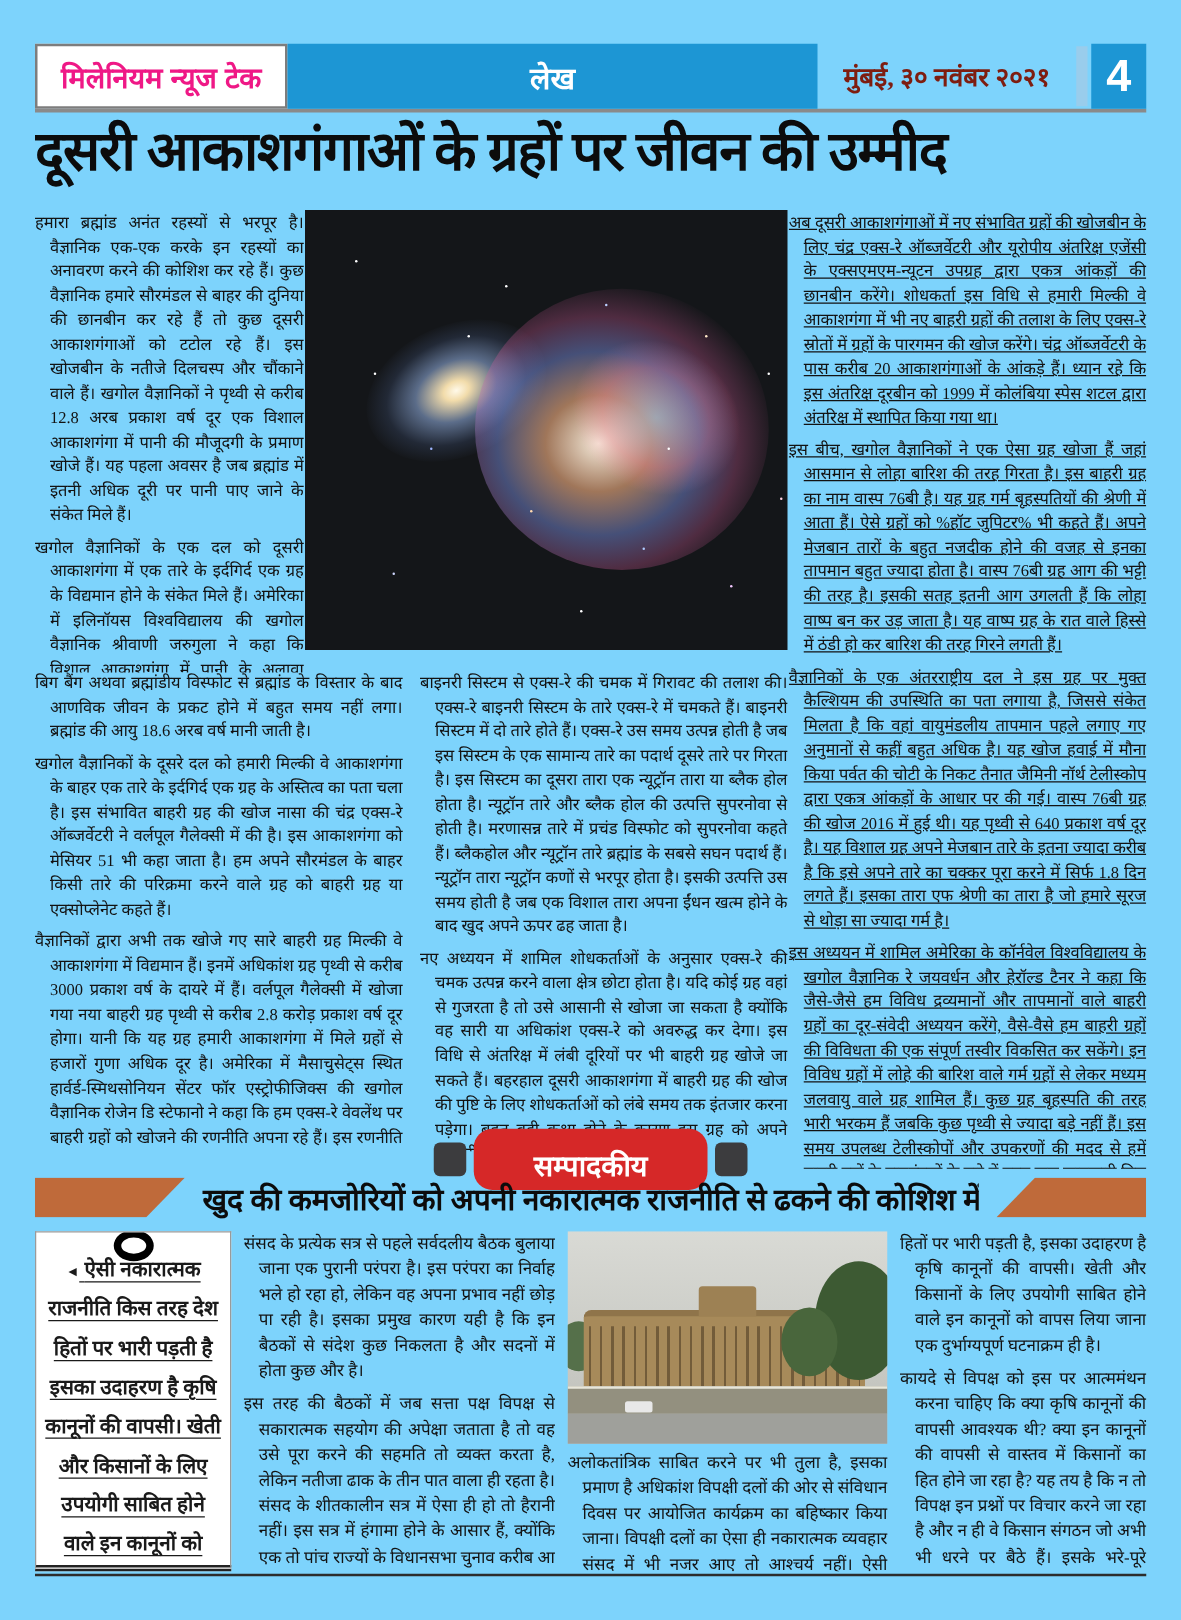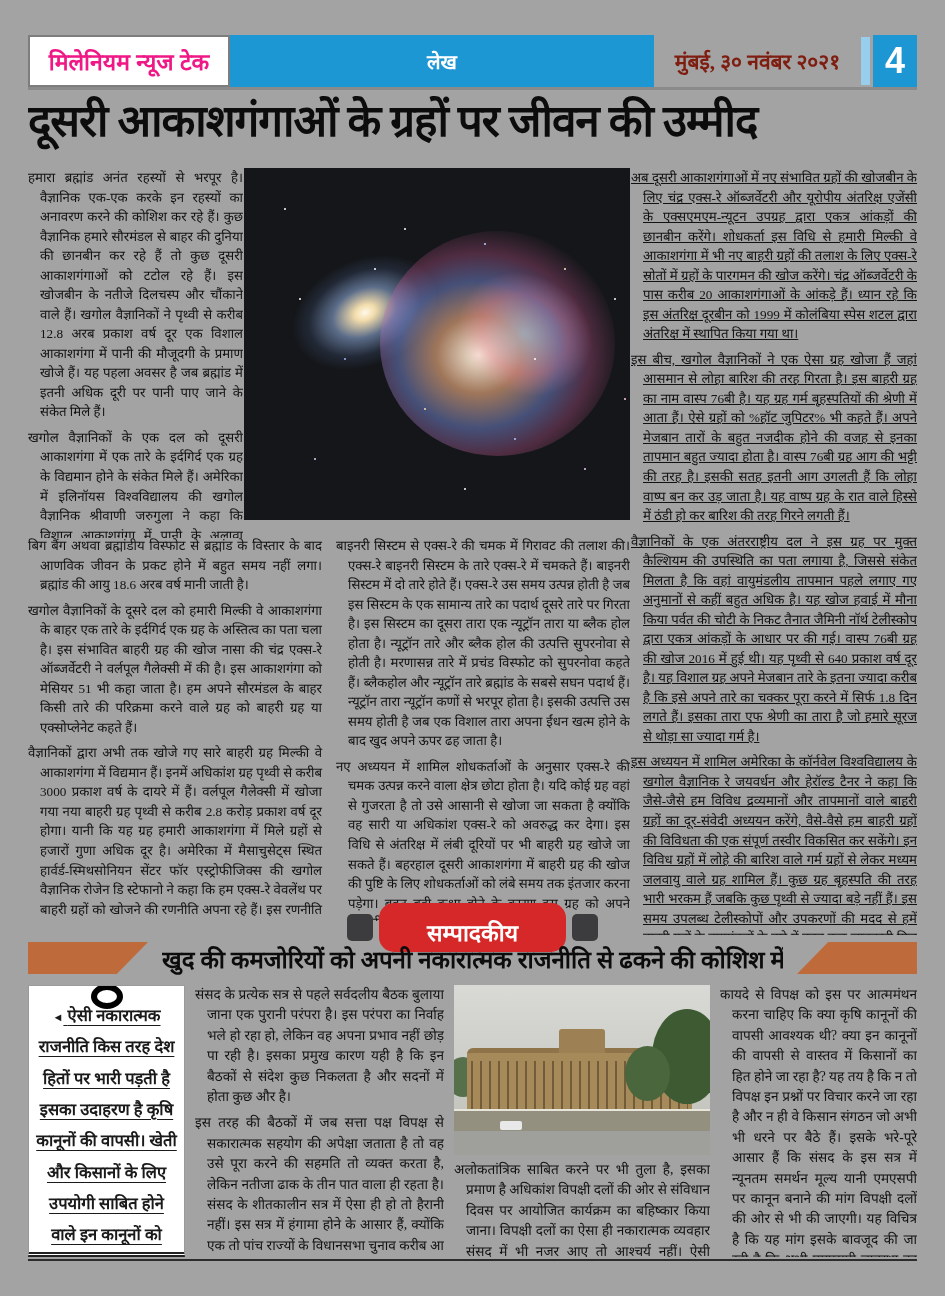--- a/index.html
+++ b/index.html
@@ -1,29 +1,29 @@
 <!DOCTYPE html>
 <html lang="hi"><head>
 <meta charset="utf-8">
 <style>
   html,body{margin:0;padding:0;background:#e9e9e9;}
   .page{
     position:relative;width:945px;height:1296px;margin:0 auto;
-    background:#a3a3a3;color:#121212;overflow:hidden;
+    background:#7dd3fc;color:#121212;overflow:hidden;
     font-family:"Liberation Serif","DejaVu Serif",serif;
   }
   
   .header{position:absolute;left:28px;top:35px;width:889px;height:52px;
     display:flex;align-items:stretch;border-bottom:3px solid #8a8a8a;}
   .masthead{width:198px;background:#fff;border:2px solid #7d7d7d;
     display:flex;align-items:center;justify-content:center;}
   .masthead span{color:#ef1886;font-weight:bold;font-size:23px;
     font-family:"Liberation Sans","DejaVu Sans",sans-serif;}
   .sectionbar{width:424px;background:#1d96d4;color:#fff;display:flex;
-    align-items:center;justify-content:center;font-size:20px;font-weight:bold;}
+    align-items:center;justify-content:center;font-size:24px;font-weight:bold;}
   .dateline{flex:1;display:flex;align-items:center;justify-content:center;
     color:#7e1d10;font-weight:bold;font-size:21px;}
   .pageno-stripe{width:9px;background:#99cdec;margin:2px 3px 2px 0;}
   .pageno{width:44px;background:#1d96d4;color:#fff;display:flex;align-items:center;
     justify-content:center;font-size:36px;font-weight:bold;
     font-family:"Liberation Sans","DejaVu Sans",sans-serif;}
   
   .headline{position:absolute;left:28px;top:94px;width:889px;height:66px;
     font-size:44px;font-weight:bold;line-height:1.25;
     letter-spacing:-1px;white-space:nowrap;overflow:hidden;color:#0c0c0c;}
@@ -192,18 +192,19 @@
         <div class="pl-base"></div>
         <div class="pl-road"></div>
         <div class="pl-tree pl-t1"></div>
         <div class="pl-tree pl-t2"></div>
         <div class="pl-van"></div>
       </div>
       <p>अलोकतांत्रिक साबित करने पर भी तुला है, इसका प्रमाण है अधिकांश विपक्षी दलों की ओर से संविधान दिवस पर आयोजित कार्यक्रम का बहिष्कार किया जाना। विपक्षी दलों का ऐसा ही नकारात्मक व्यवहार संसद में भी नजर आए तो आश्चर्य नहीं। ऐसी नकारात्मक राजनीति किस तरह देश</p>
     </div>
 
     <div class="ed-col">
+      <p>हितों पर भारी पड़ती है, इसका उदाहरण है कृषि कानूनों की वापसी। खेती और किसानों के लिए उपयोगी साबित होने वाले इन कानूनों को वापस लिया जाना एक दुर्भाग्यपूर्ण घटनाक्रम ही है।</p>
       <p>कायदे से विपक्ष को इस पर आत्ममंथन करना चाहिए कि क्या कृषि कानूनों की वापसी आवश्यक थी? क्या इन कानूनों की वापसी से वास्तव में किसानों का हित होने जा रहा है? यह तय है कि न तो विपक्ष इन प्रश्नों पर विचार करने जा रहा है और न ही वे किसान संगठन जो अभी भी धरने पर बैठे हैं। इसके भरे-पूरे आसार हैं कि संसद के इस सत्र में न्यूनतम समर्थन मूल्य यानी एमएसपी पर कानून बनाने की मांग विपक्षी दलों की ओर से भी की जाएगी। यह विचित्र है कि यह मांग इसके बावजूद की जा रही है कि अभी एमएसपी व्यवस्था का लाभ मात्र छह प्रतिशत किसान ही उठा पा रहे हैं। मुख्यत: ये पंजाब, हरियाणा और पश्चिमी उत्तर प्रदेश के वही किसान हैं जो आंदोलनरत हैं।</p>
     </div>
   </div>
 
   <div class="bottom-rule"></div>
 </div>
 
 </body></html>

